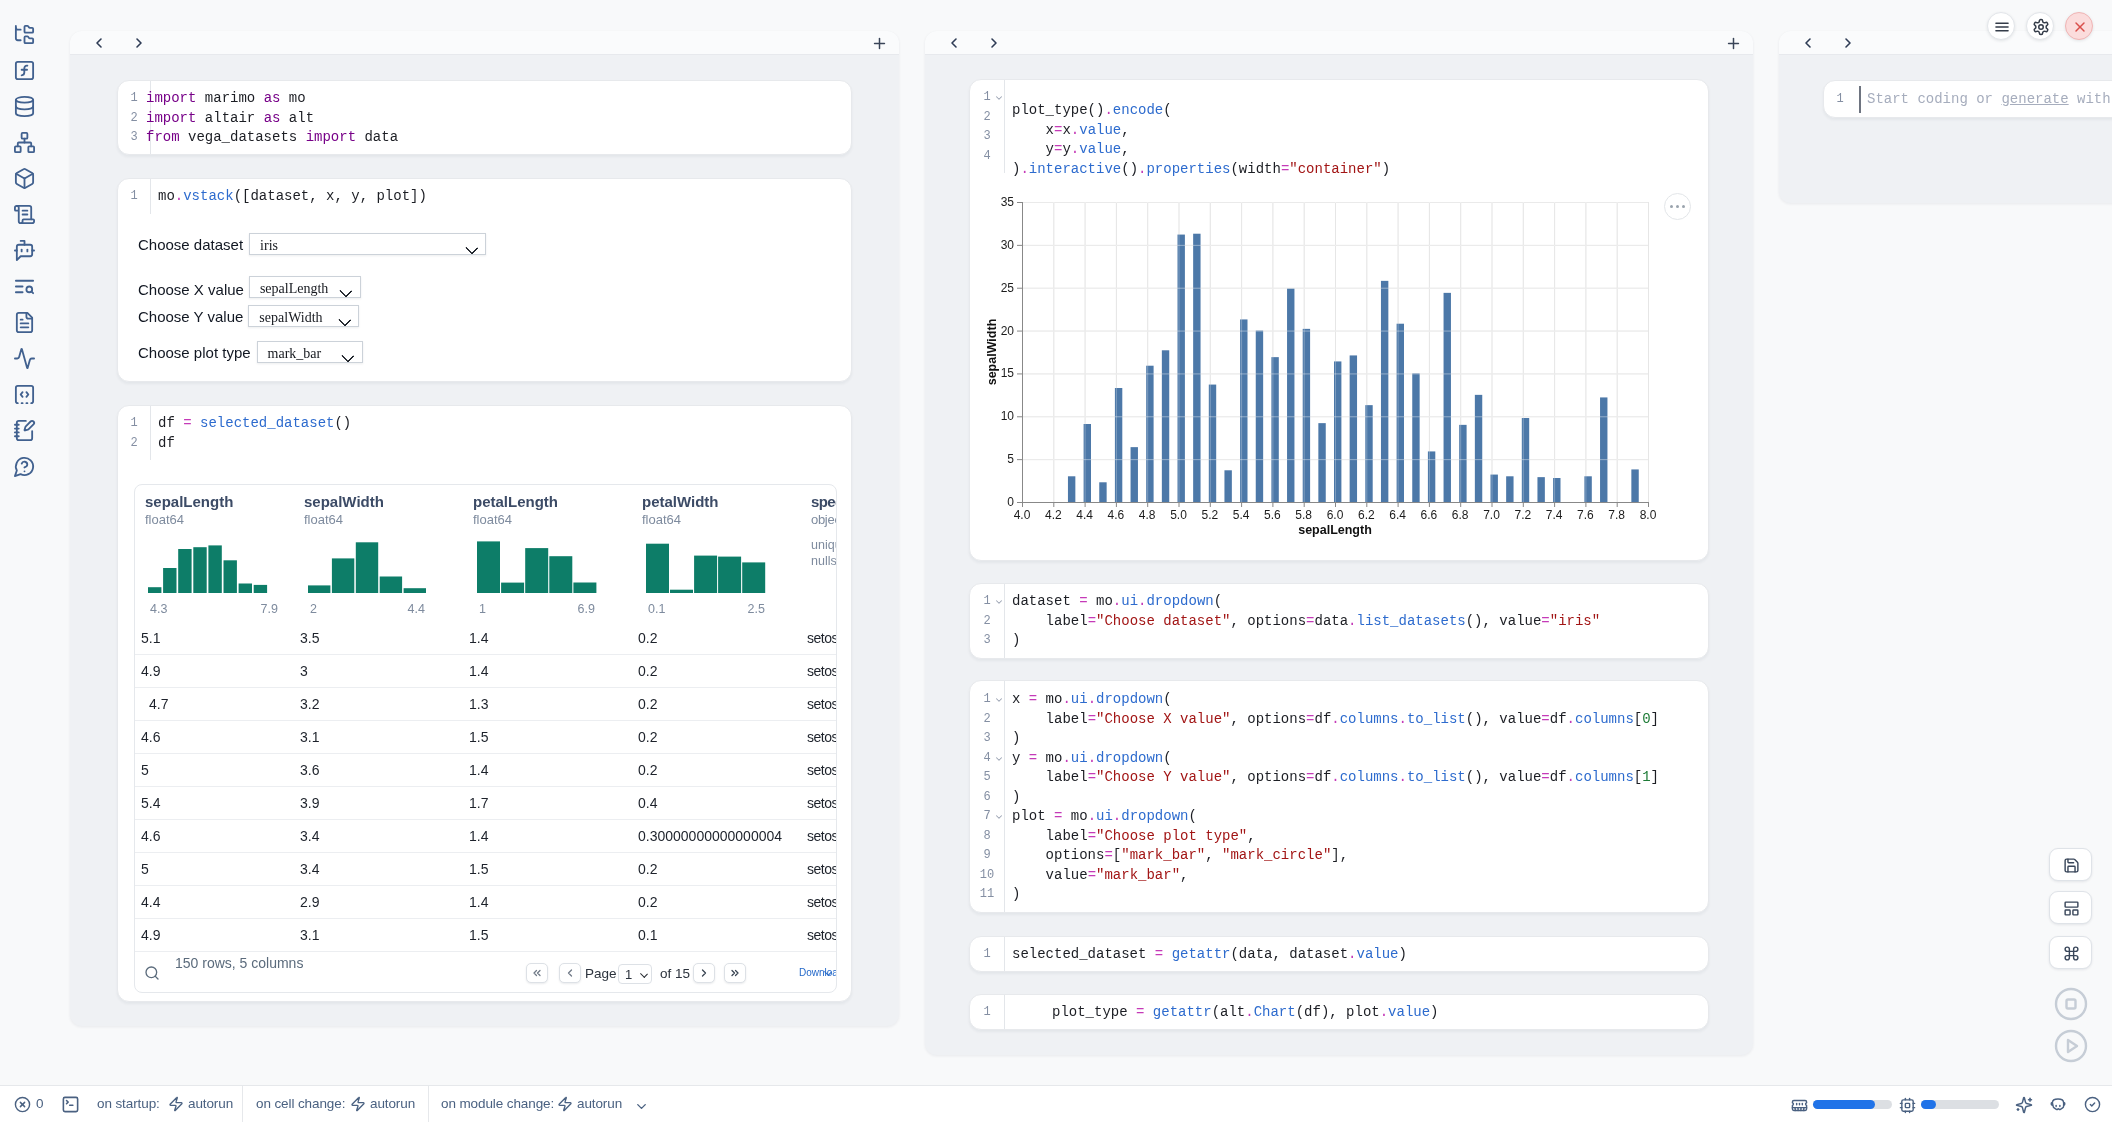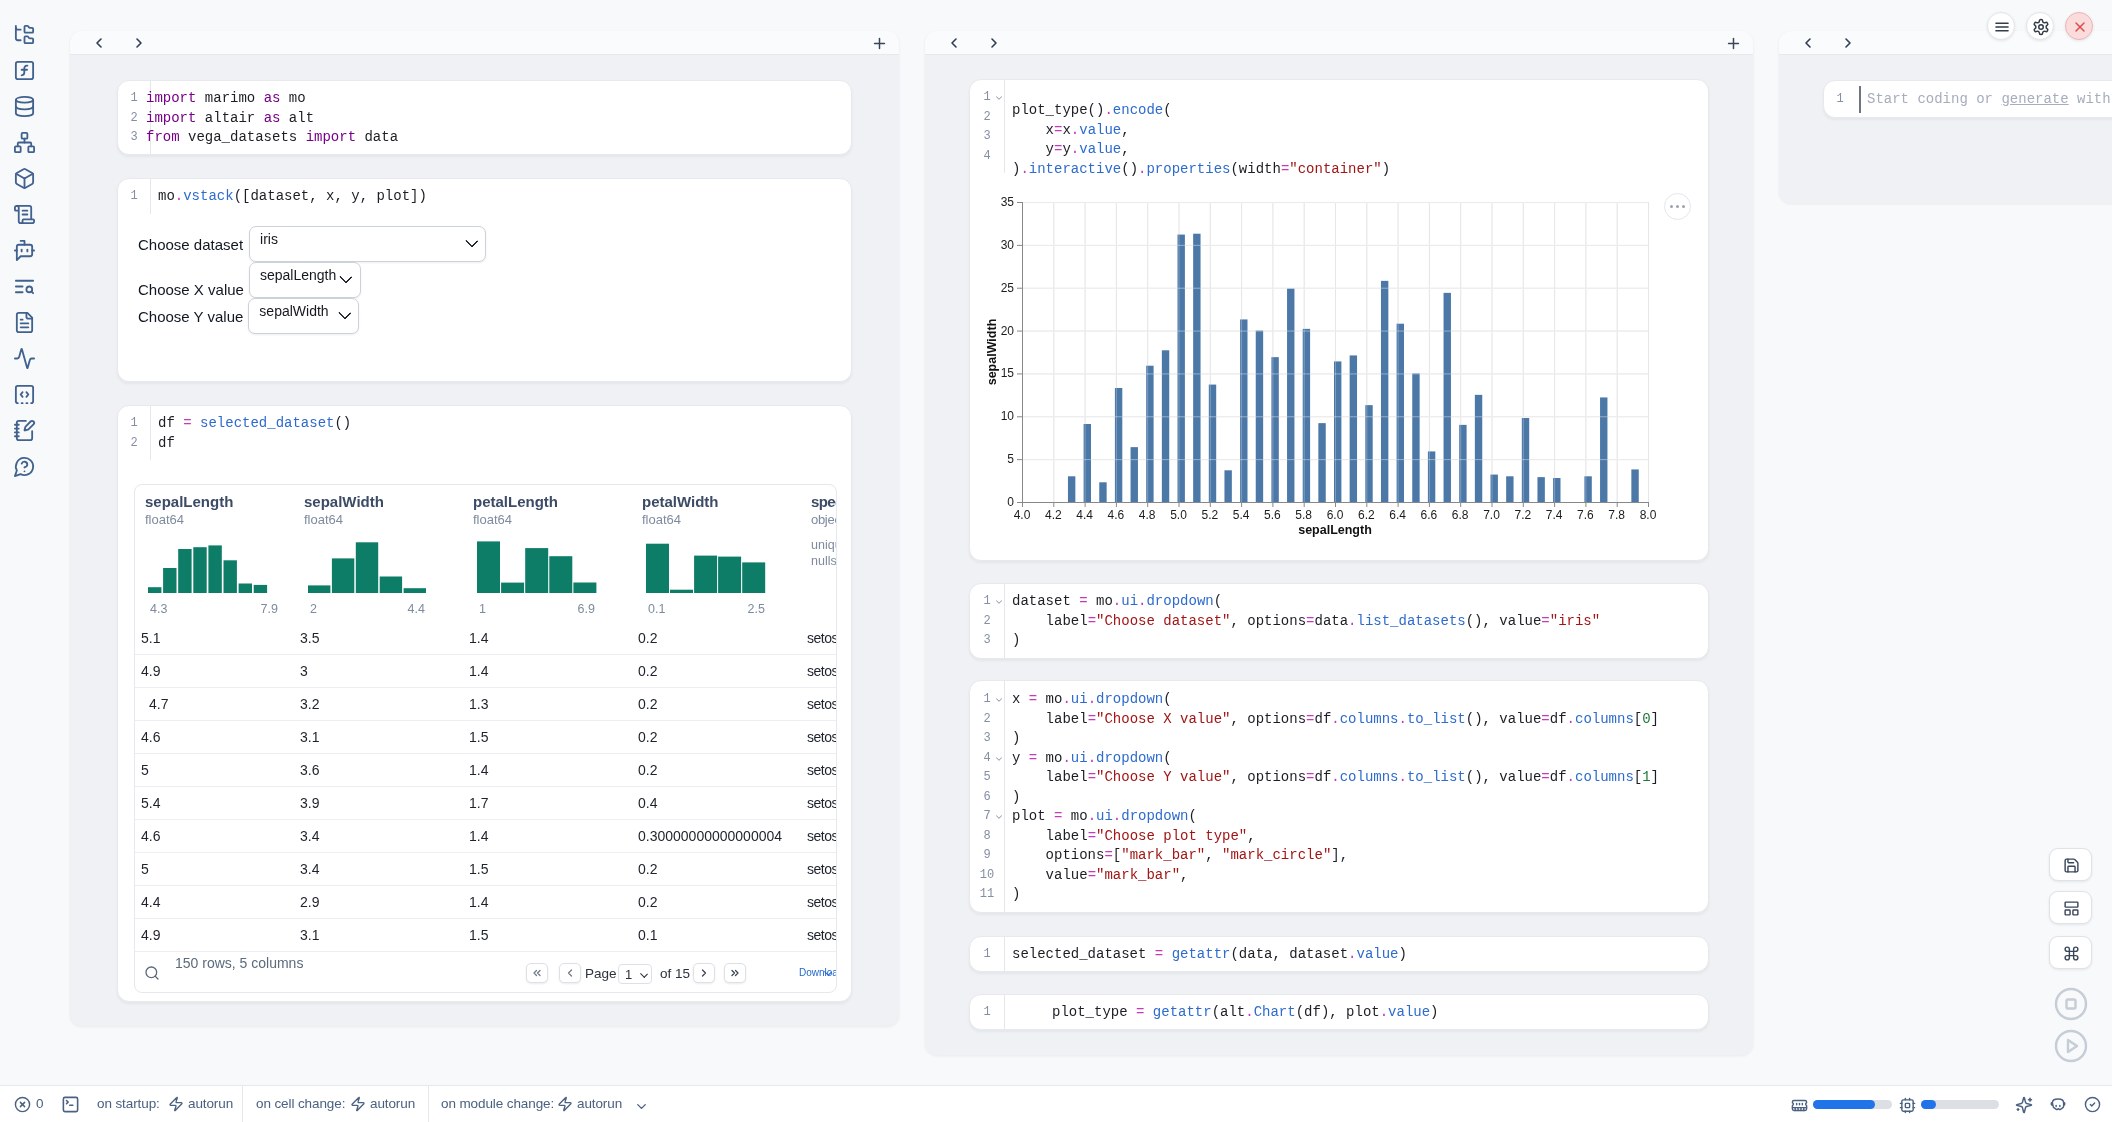--- a/index.html
+++ b/index.html
@@ -13,21 +13,21 @@
   .plus svg { position:absolute; left:9px; top:9px; }
   .cell { position:absolute; background:#fff; border:1px solid #e7e9ec; border-radius:12px; box-shadow:0 2px 3px rgba(25,35,50,.05); }
   .code { position:absolute; font-family:"Liberation Mono", monospace; font-size:14px; line-height:19.5px; color:#1c1e24; white-space:pre; }
   .lns { position:absolute; font-family:"Liberation Mono", monospace; font-size:12px; line-height:19.5px; color:#848fa3; text-align:center; white-space:pre; }
   .lnsep { position:absolute; width:1px; background:#e3e6ea; }
   .kw { color:#770088; }
   .op { color:#c53ab8; }
   .fn { color:#2d6bce; }
   .st { color:#a21515; }
   .nu { color:#1c7a35; }
-  .sel { position:relative; display:inline-block; height:36px; line-height:24px; border:1px solid #ccd2d9; border-radius:7px; background:#fff; box-shadow:0 1px 2px rgba(25,35,50,.08); font-size:14px; color:#15181e; padding-left:10px; }
+  .sel { position:relative; display:inline-block; height:22px; line-height:24px; border:1px solid #ccd2d9; border-radius:0; background:#fff; box-shadow:0 1px 2px rgba(25,35,50,.08); font-size:14px; color:#15181e; padding-left:10px;font-family:Liberation Serif, serif; }
   .sel::after { content:""; position:absolute; right:9px; top:8.5px; width:7.5px; height:7.5px; border-right:2px solid #1f242b; border-bottom:2px solid #1f242b; border-radius:1px; transform:rotate(45deg) scale(1,0.92); }
   .hcol { position:absolute; top:0; }
   .hname { font-size:15px; font-weight:bold; color:#3c4b66; }
   .htype { font-size:13px; color:#7e8b9e; margin-top:2px; }
   .trow { position:absolute; left:0; width:703px; height:33px; border-bottom:1px solid #eceef1; font-size:14px; color:#1d222b; }
   .trow span { position:absolute; top:8px; }
   .pgbtn { position:absolute; top:11px; width:22px; height:20px; border:1px solid #dde1e6; border-radius:5px; background:#fff; box-shadow:0 1px 2px rgba(25,35,50,.09); }
   .pgbtn svg { position:absolute; left:4px; top:3px; }
   .rbtn { position:absolute; left:2049px; width:43px; height:33px; background:#fff; border:1px solid #dfe3e8; border-radius:9px; box-shadow:0 1px 2.5px rgba(25,35,50,.09); color:#39465a; }
   .rbtn svg { position:absolute; left:13px; top:8px; }
@@ -157,20 +157,24 @@
           <span>Choose dataset</span>
           <span class="sel" style="margin-left:6px;width:237px;">iris</span>
         </div>
       <div style="height:36px;display:flex;align-items:flex-end;">
           <span>Choose X value</span>
           <span class="sel" style="margin-left:5px;width:112px;">sepalLength</span>
         </div>
       <div style="height:36px;display:flex;align-items:center;">
           <span>Choose Y value</span>
           <span class="sel" style="margin-left:5px;width:111px;">sepalWidth</span>
+        </div>
+      <div style="height:36px;display:flex;align-items:center;">
+          <span>Choose plot type</span>
+          <span class="sel" style="margin-left:6px;width:106px;">mark_bar</span>
         </div>
     </div>
   </div>
 
   <div class="cell" style="left:47px; top:374px; width:735px; height:597px;">
     <div class="lns" style="left:0;top:8px;width:32px;">1
 2</div>
     <div class="lnsep" style="left:32px;top:0;height:54px;"></div>
     <div class="code" style="left:40px;top:8px;">df <span class="op">=</span> <span class="fn">selected_dataset</span>()
 df</div>

